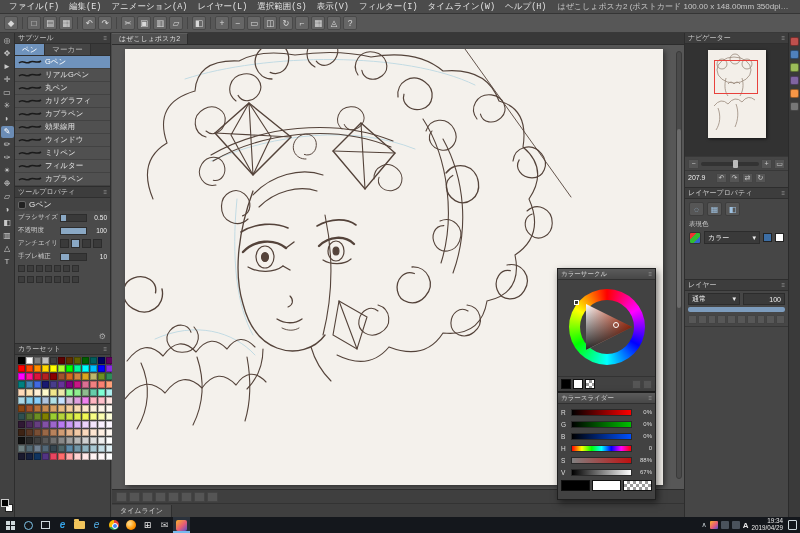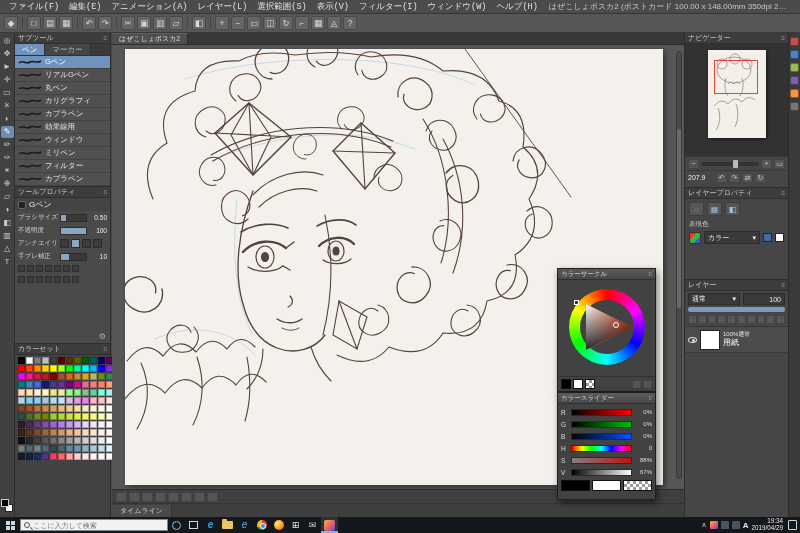--- a/index.html
+++ b/index.html
@@ -178,21 +178,21 @@
 
   <div class="menubar">
     <div class="menu-items" id="menuItems">
         <div class="menu-item">ファイル(F)</div>
         <div class="menu-item">編集(E)</div>
         <div class="menu-item">アニメーション(A)</div>
         <div class="menu-item">レイヤー(L)</div>
         <div class="menu-item">選択範囲(S)</div>
         <div class="menu-item">表示(V)</div>
         <div class="menu-item">フィルター(I)</div>
-        <div class="menu-item">ウィンドウ(W)</div>
+        <div class="menu-item">タイムライン(W)</div>
         <div class="menu-item">ヘルプ(H)</div>
       </div>
     <div class="win-title">はぜこしょポスカ2 (ポストカード 100.00 x 148.00mm 350dpi 207.9%) - 次のライセンス期限は 7 日後です。 - CLIP STUDIO PAINT PRO</div>
   </div>
 
   <div class="toolbar" id="toolbarIcons">
       <span class="tbicon">◆</span>
       <span class="sep"></span>
       <span class="tbicon">□</span>
       <span class="tbicon">▤</span>
@@ -813,28 +813,20 @@
           <span class="lyicon"></span>
           <span class="lyicon"></span>
           <span class="lyicon"></span>
           <span class="lyicon"></span>
           <span class="lyicon"></span>
           <span class="lyicon"></span>
           <span class="lyicon"></span>
           <span class="lyicon"></span>
         </div>
       <div id="layerList">
-          <div class="layer-row">
-            <span class="eye"></span>
-            <span class="layer-thumb thumb-white"></span>
-            <div class="layer-texts">
-              <span class="layer-meta">100%通常</span>
-              <span class="layer-name">用紙</span>
-            </div>
-          </div>
         </div>
     </div>
   </div>
 
   <div class="rightstrip" id="rightStrip">
       <span class="rsicon" style="background: rgb(192, 80, 77);"></span>
       <span class="rsicon" style="background: rgb(79, 129, 189);"></span>
       <span class="rsicon" style="background: rgb(155, 187, 89);"></span>
       <span class="rsicon" style="background: rgb(128, 100, 162);"></span>
       <span class="rsicon" style="background: rgb(247, 150, 70);"></span>
@@ -843,24 +835,20 @@
 
   <div class="taskbar">
     <span class="startbtn">
       <span class="winlogo">
           <span></span>
           <span></span>
           <span></span>
           <span></span>
         </span>
     </span>
-    <div class="searchbox">
-      <span class="lens"></span>
-      <input placeholder="ここに入力して検索" style="">
-    </div>
     <div class="taskapps" id="taskApps">
         <span class="tb-app app-cortana">
           <span class="g"></span>
         </span>
         <span class="tb-app app-task-view">
           <span class="g"></span>
         </span>
         <span class="tb-app app-edge">
           <span class="g">e</span>
         </span>

